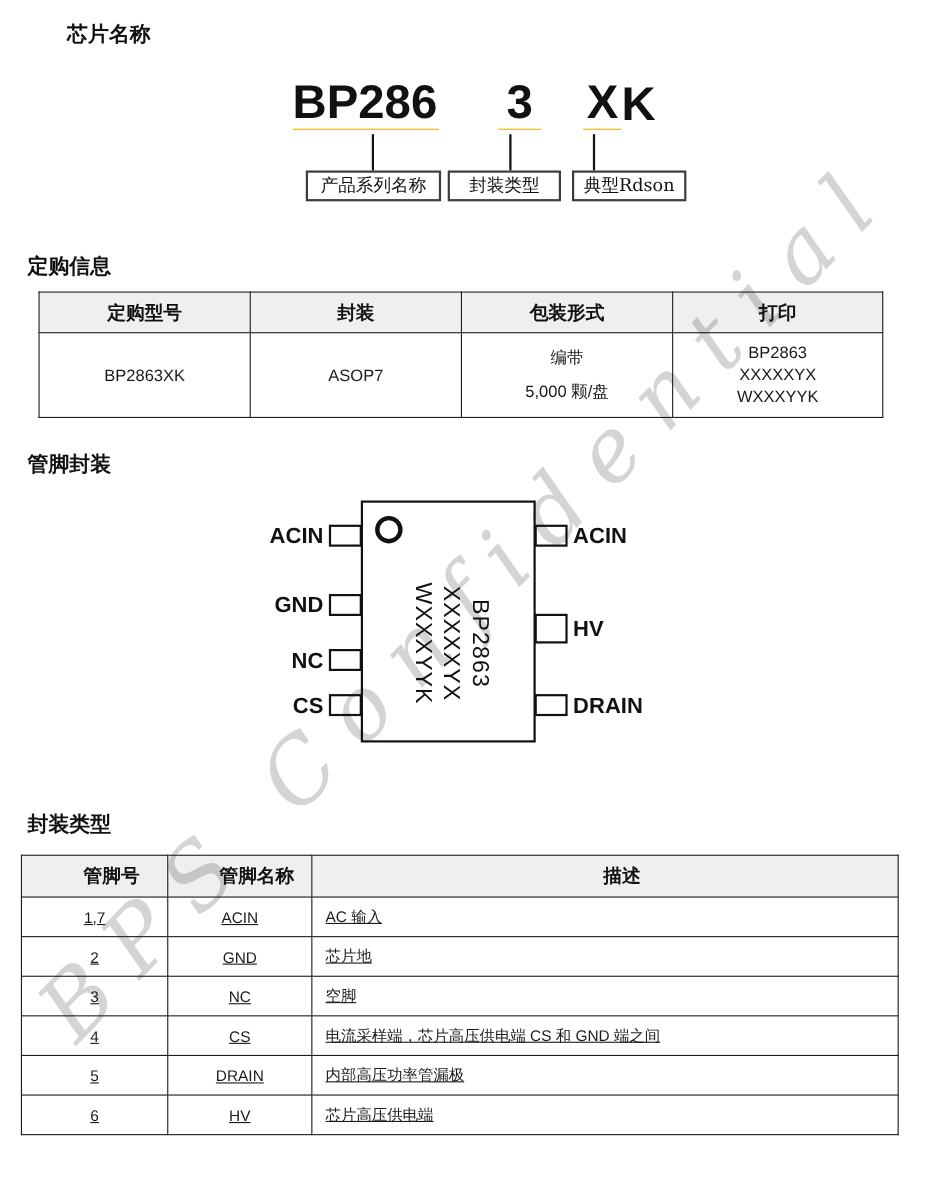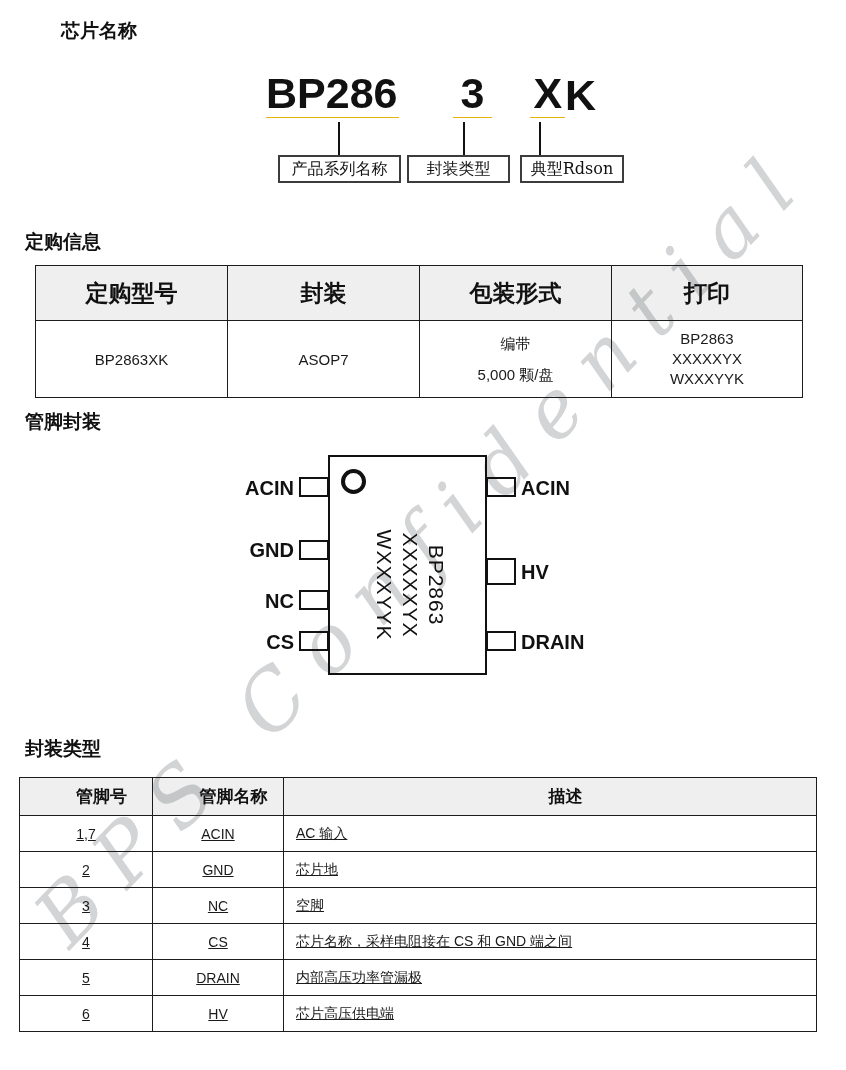--- a/index.html
+++ b/index.html
@@ -37,21 +37,21 @@
     display:flex;align-items:center;justify-content:center;box-sizing:border-box;
     font-family:"DejaVu Serif","Liberation Serif",serif;font-size:16px;color:#111;background:transparent;}
   .pn-box1{left:278px;width:123px;}
   .pn-box2{left:407px;width:103px;}
   .pn-box3{left:520px;width:104px;}
   
   table{border-collapse:collapse;table-layout:fixed;position:absolute;background:transparent;}
   th,td{border:1.5px solid #1c1c1c;box-sizing:border-box;}
   th{background:rgba(0,0,0,0.063);font-weight:600;color:#111;}
   .order-table{left:35px;top:265px;width:767px;}
-  .order-table th{height:55px;font-size:23px;margin-left:36px;}
+  .order-table th{height:37px;font-size:17px;margin-left:36px;}
   .order-table td{height:77px;text-align:center;font-size:15px;}
   .mark-line{display:block;line-height:20px;}
   .pack-top{display:block;line-height:22px;margin-bottom:9px;}
   .pack-bot{display:block;line-height:22px;}
   .pin-table{left:19px;top:777px;width:797px;}
   .pin-table th{height:38px;font-size:17px;padding-left:32px;}
   .pin-table td{height:36px;font-size:14px;text-decoration:underline;}
   .cell-c{text-align:center;}
   .cell-l{text-align:left;padding-left:12px;}
   
@@ -184,21 +184,21 @@
         <td class="cell-l">芯片地</td>
       </tr>
       <tr>
         <td class="cell-c">3</td>
         <td class="cell-c">NC</td>
         <td class="cell-l">空脚</td>
       </tr>
       <tr>
         <td class="cell-c">4</td>
         <td class="cell-c">CS</td>
-        <td class="cell-l">芯片名称，采样电阻接在 CS 和 GND 端之间</td>
+        <td class="cell-l">电流采样端，芯片高压供电端 CS 和 GND 端之间</td>
       </tr>
       <tr>
         <td class="cell-c">5</td>
         <td class="cell-c">DRAIN</td>
         <td class="cell-l">内部高压功率管漏极</td>
       </tr>
       <tr>
         <td class="cell-c">6</td>
         <td class="cell-c">HV</td>
         <td class="cell-l">芯片高压供电端</td>

